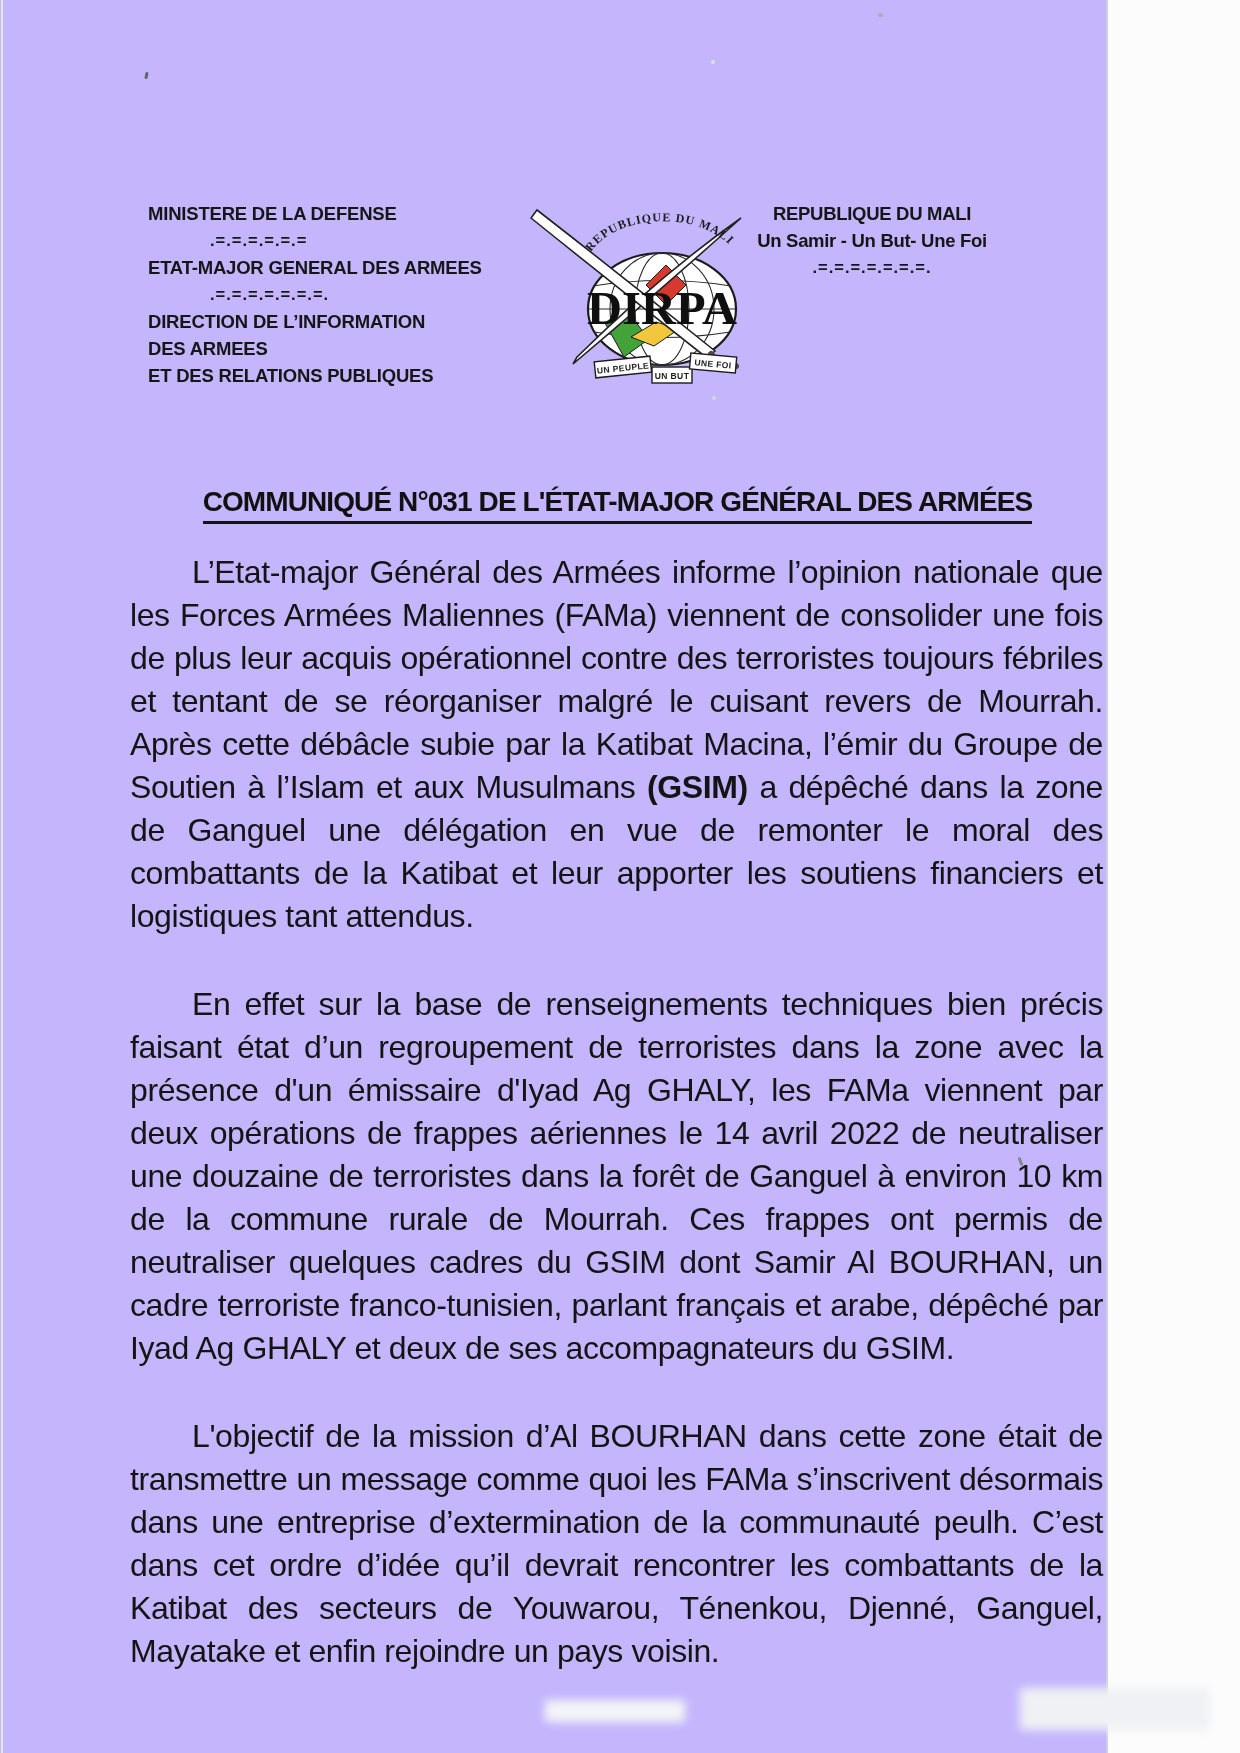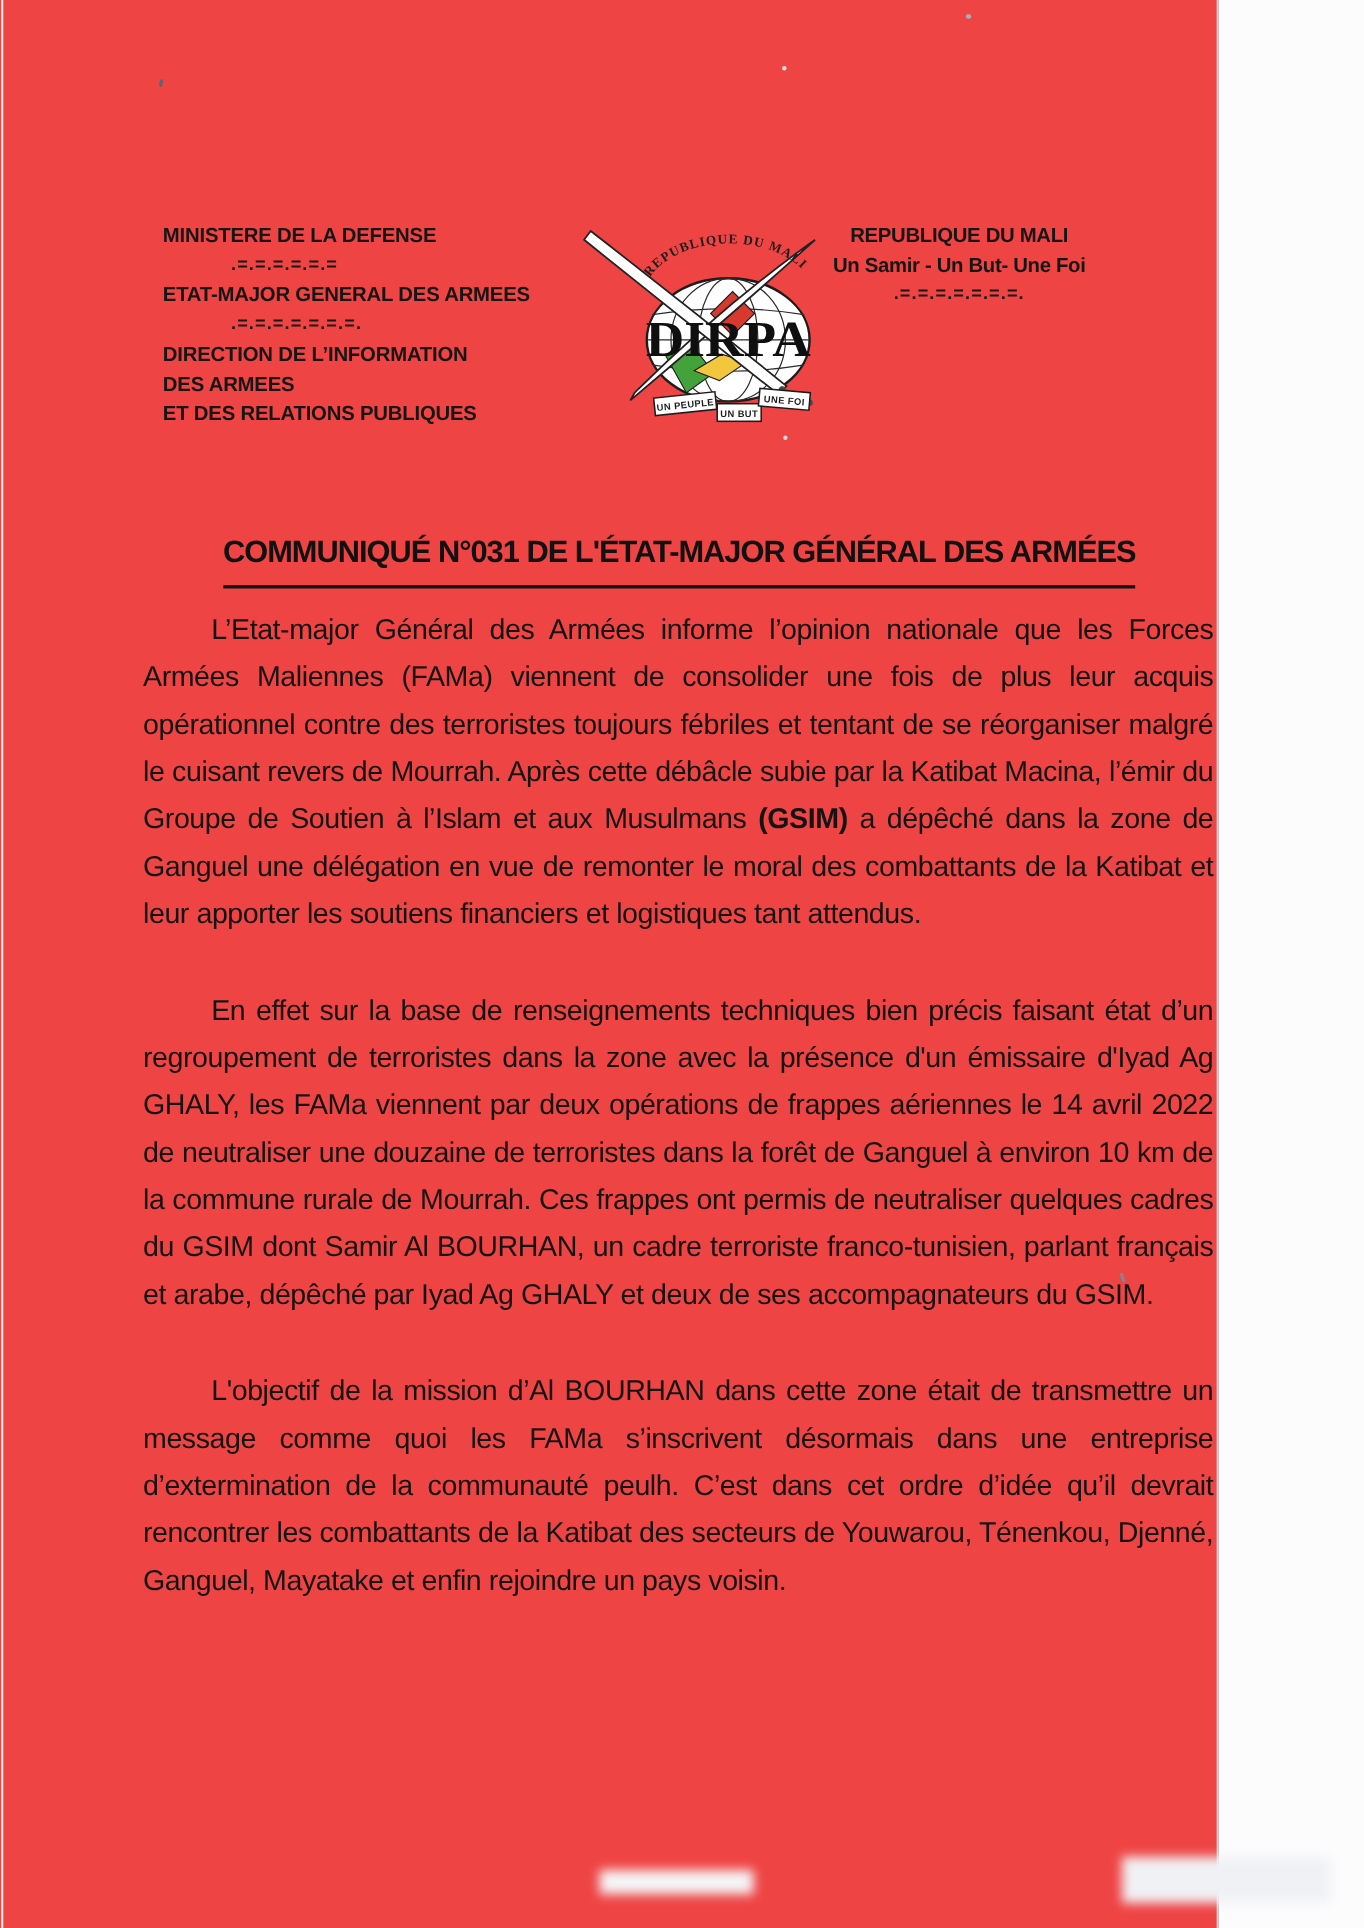--- a/index.html
+++ b/index.html
@@ -1,17 +1,17 @@
 <!DOCTYPE html>
 <html><head>
 <meta charset="utf-8">
 <style>
   html,body { margin:0; padding:0; background:#ffffff; }
   .page {
-    position:relative; width:1240px; height:1753px; background:#ef4444;
+    position:relative; width:1240px; height:1753px; background:#c4b5fd;
     font-family:"Liberation Sans", sans-serif; color:#1b1b1b; overflow:hidden;
   }
 
   
   .edge-left  { position:absolute; left:1px;    top:0; width:2px; height:1753px; background:#e4e7ec; }
   .edge-right { position:absolute; left:1106px; top:0; width:2px; height:1753px; background:#ccd2da; }
   .right-strip{ position:absolute; left:1108px; top:0; width:132px; height:1753px; background:#fcfcfd; }
 
   
   .header-left {
@@ -27,27 +27,27 @@
     color:#161616; white-space:nowrap;
   }
   .right-block .sep { font-size:16.5px; letter-spacing:1px; }
 
   .logo { position:absolute; left:523px; top:196px; width:220px; height:198px; }
 
   
   .title-wrap { position:absolute; left:130px; top:486px; width:975px; text-align:center; }
   .title-underline {
     display:inline-block; font-size:28px; font-weight:700; letter-spacing:-0.9px;
-    color:#111; border-bottom:3px solid #141414; padding-bottom:14px; white-space:nowrap;
+    color:#111; border-bottom:3px solid #141414; padding-bottom:3px; white-space:nowrap;
   }
 
   
   .body-text {
     position:absolute; left:130px; top:551px; width:973px;
-    font-size:26px; line-height:43px; letter-spacing:-0.4px;
+    font-size:32px; line-height:43px; letter-spacing:-0.4px;
     text-align:justify; color:#141414;
   }
   .body-text p { margin:0 0 45px 0; text-indent:62px; }
   .bold { font-weight:700; }
 
   
   .speck { position:absolute; background:#7c7c82; border-radius:2px; }
   .speck-1 { left:145px;  top:72px;   width:3px; height:7px;  transform:rotate(12deg); background:#63636a; }
   .speck-2 { left:878px;  top:13px;   width:5px; height:4px;  background:#a7adb6; }
   .speck-3 { left:1019px; top:1157px; width:3px; height:9px;  transform:rotate(-20deg); background:#85858c; }

